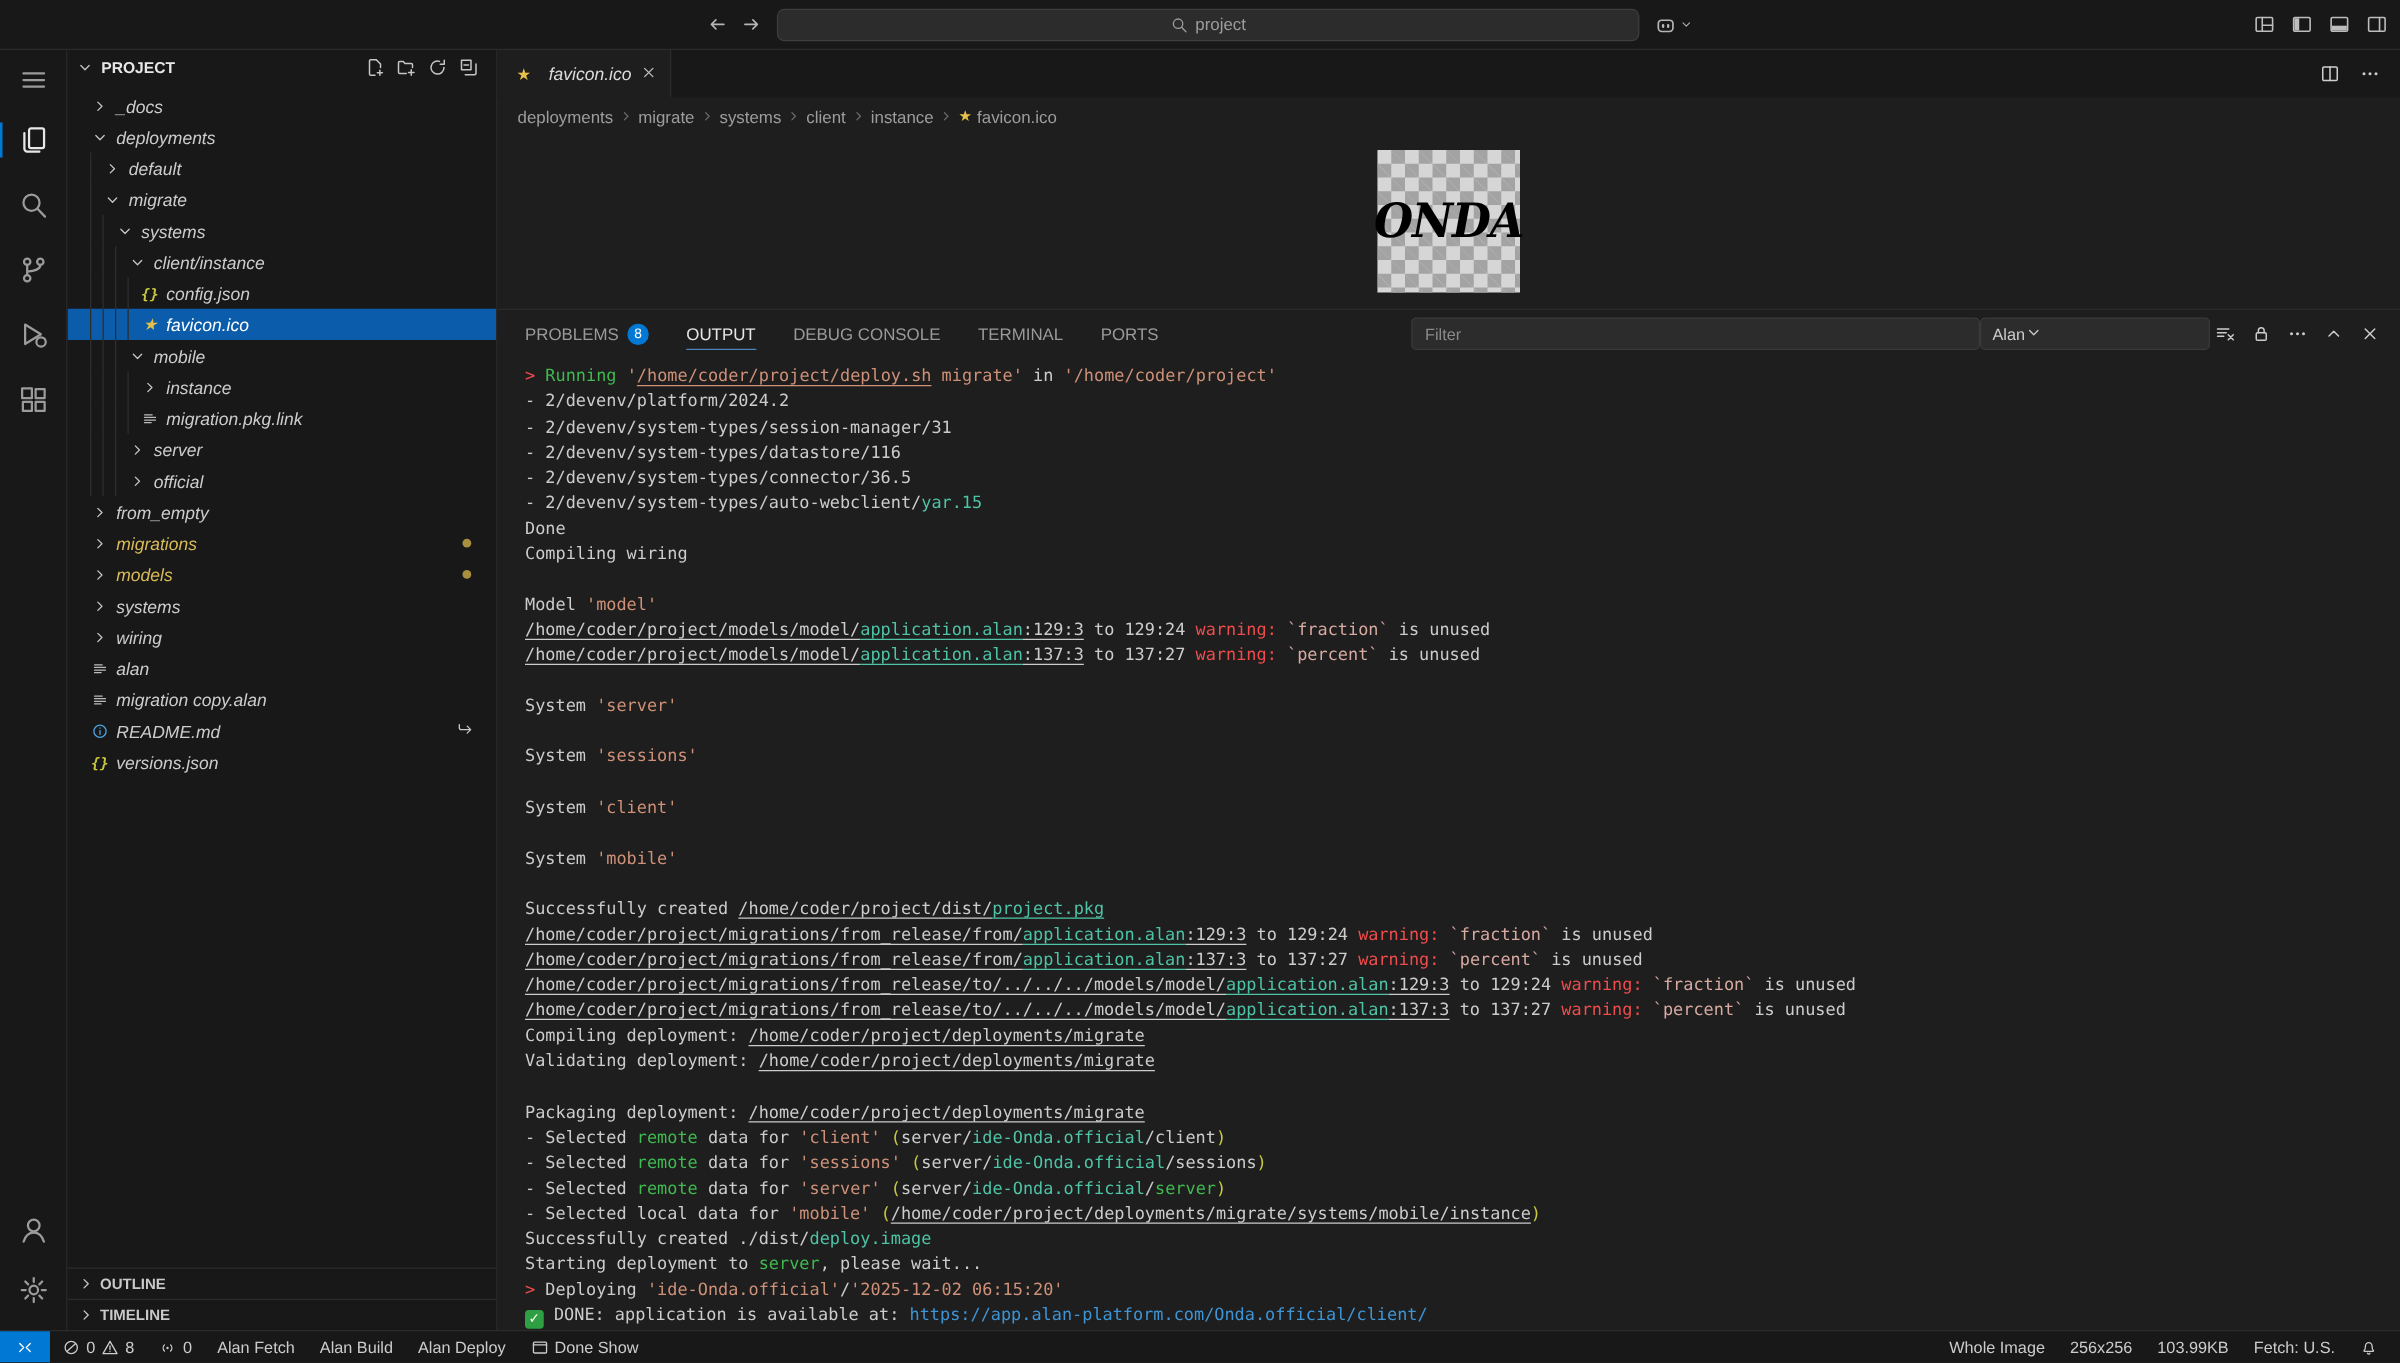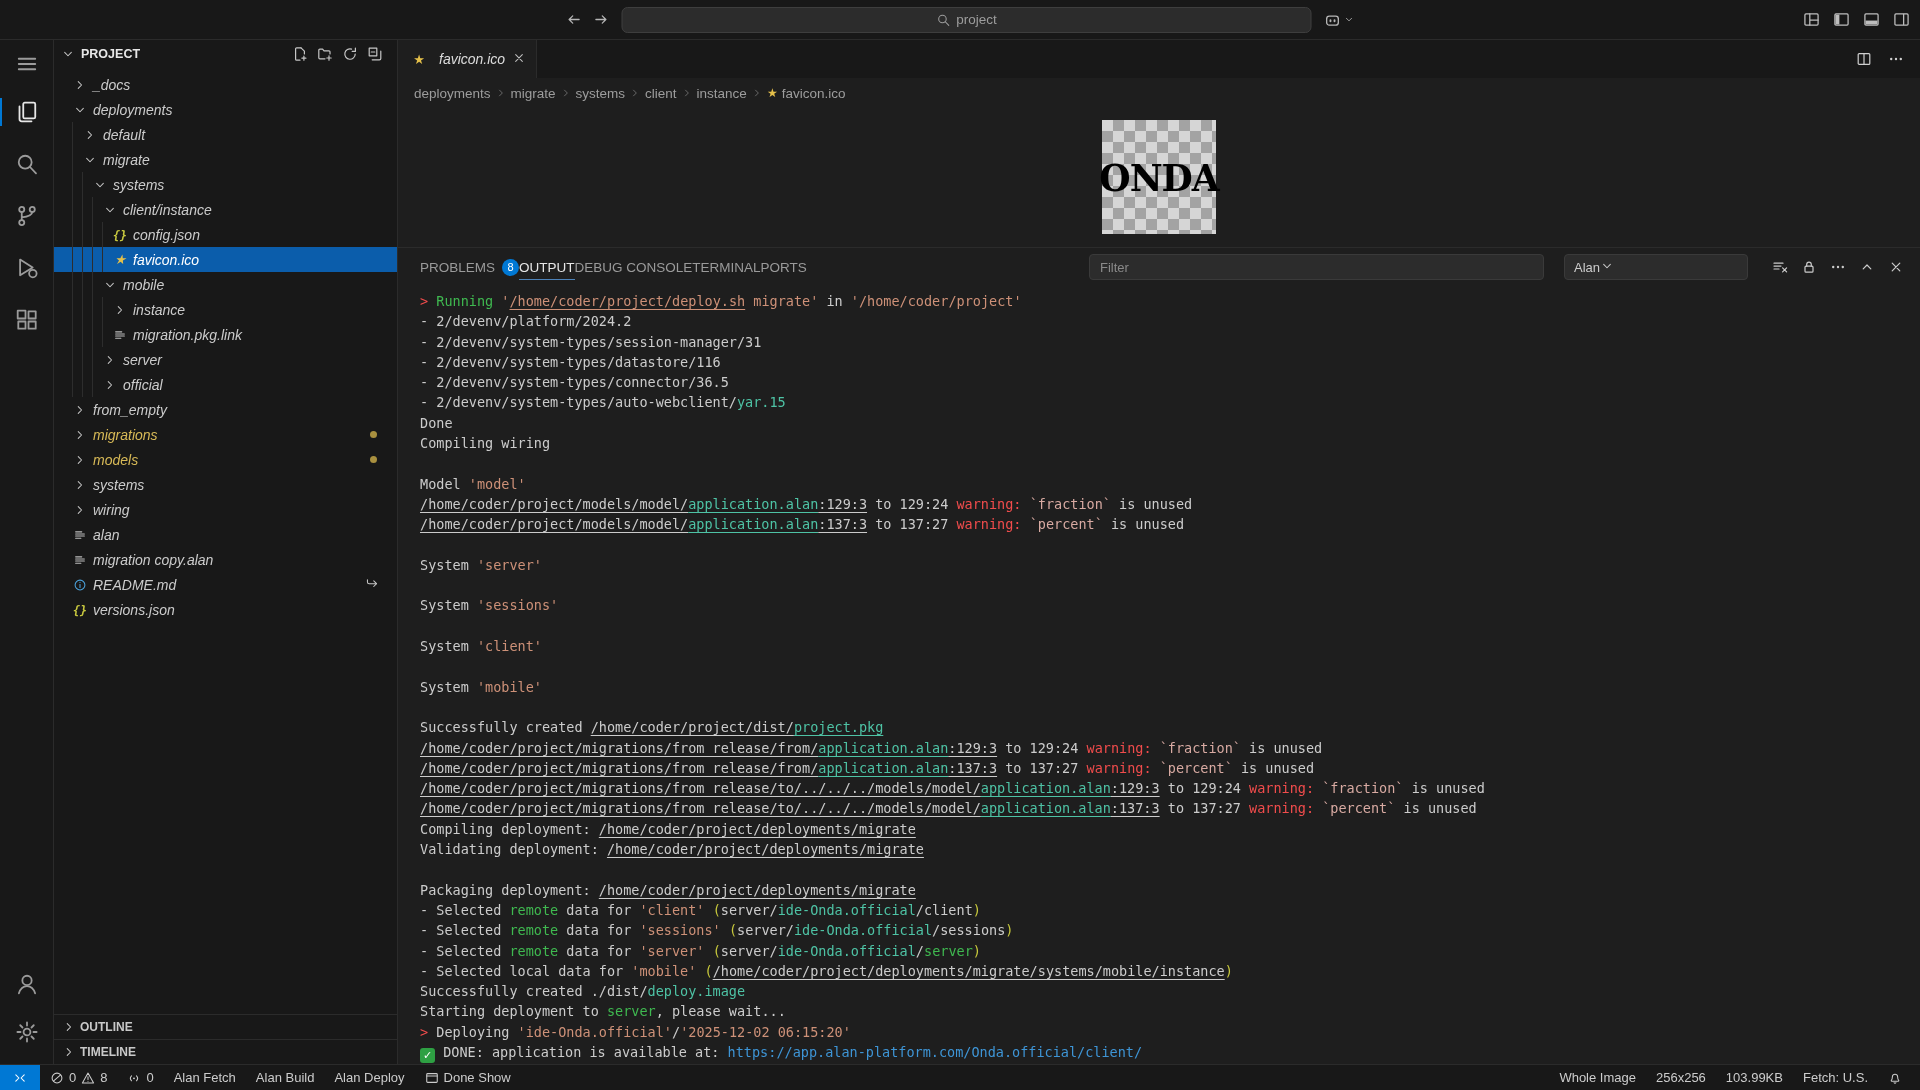--- a/index.html
+++ b/index.html
@@ -57,42 +57,42 @@
   .tab { display:flex; align-items:center; gap:7px; padding:0 10px 0 13px; background:#1e1e1e;
     border-right:1px solid #2b2b2b; font-size:14px; color:#dcdcdc; }
   .tab-label { font-style:italic; }
   .tab-close { color:#c0c0c0; }
   .tab-actions { margin-left:auto; display:flex; align-items:center; gap:16px;
     padding-right:16px; color:#cfcfcf; }
   .breadcrumbs { height:30px; display:flex; align-items:center; padding-left:16px;
     font-size:13.5px; color:#9d9d9d; gap:4px; }
   .bc-sep { color:#6f6f6f; }
   .bc-item { display:flex; align-items:center; gap:4px; }
-  .editor-content { flex:1; position:relative; }
+  .editor-content { flex:1; position:relative;font-style:italic; }
   .img-box { width:114px; height:114px; margin:12px auto 0;
     background-color:#d6d6d6;
     background-image:
       linear-gradient(45deg,#a3a3a3 25%,transparent 25%,transparent 75%,#a3a3a3 75%),
       linear-gradient(45deg,#a3a3a3 25%,transparent 25%,transparent 75%,#a3a3a3 75%);
     background-size:22px 22px; background-position:0 0, 11px 11px;
     display:flex; align-items:center; justify-content:center; }
   .onda { font-family:"DejaVu Serif","Liberation Serif",serif; font-weight:700;
     font-size:36px; color:#000; letter-spacing:-1px; transform:scaleY(1.05); }
 
   
   .panel { height:817px; border-top:1px solid #2b2b2b; display:flex; flex-direction:column; }
   .panel-header { height:38px; display:flex; align-items:center; padding:0 16px 0 22px; gap:30px; }
   .ptab { font-size:13.5px; color:#9a9a9a; display:flex; align-items:center; gap:7px;
     height:100%; position:relative; }
   .ptab.active { color:#e6e6e6; }
   .ptab.active::after { content:''; position:absolute; left:0; right:0; bottom:6px; height:1.5px;
     background:#4d82b8; }
   .pbadge { color:#fff; border-radius:50%; min-width:17px; height:17px; font-size:11px;
     display:flex; align-items:center; justify-content:center; padding:0 3px; }
-  .panel-right { margin-left:auto; display:flex; align-items:center; gap:20px; }
+  .panel-right { margin-left:auto; display:flex; align-items:center; gap:0; }
   .filter-input { width:455px; height:26px; background:#2c2c2c; border:1px solid #3a3a3a;
     border-radius:4px; color:#cccccc; font-size:13px; padding:0 10px; outline:none;
     font-family:"Liberation Sans",sans-serif; }
   .filter-input::placeholder { color:#8a8a8a; }
   .channel { width:184px; height:26px; background:#2c2c2c; border:1px solid #3a3a3a;
     border-radius:4px; color:#cccccc; font-size:13px; padding:0 9px; display:flex;
     align-items:center; }
   .pacts { display:flex; gap:13px; color:#cccccc; margin-left:4px; }
   .output { flex:1; padding:5px 0 0 22px; overflow:hidden;
     font-family:"DejaVu Sans Mono","Liberation Mono",monospace;
@@ -591,21 +591,21 @@
         </span>
       </div>
     <div class="editor-content">
       <div class="img-box">
         <div class="onda">ONDA</div>
       </div>
     </div>
 
     <div class="panel">
       <div class="panel-header">
-        <span id="ptabs" style="display:flex;height:100%;align-items:stretch;">
+        <span id="ptabs" style="display:flex;gap:30px;height:100%;align-items:stretch;">
             <span class="ptab">
               <span>PROBLEMS</span>
               <span class="pbadge" style="background: rgb(0, 120, 212);">8</span>
             </span>
             <span class="ptab active">
               <span>OUTPUT</span>
             </span>
             <span class="ptab">
               <span>DEBUG CONSOLE</span>
             </span>

